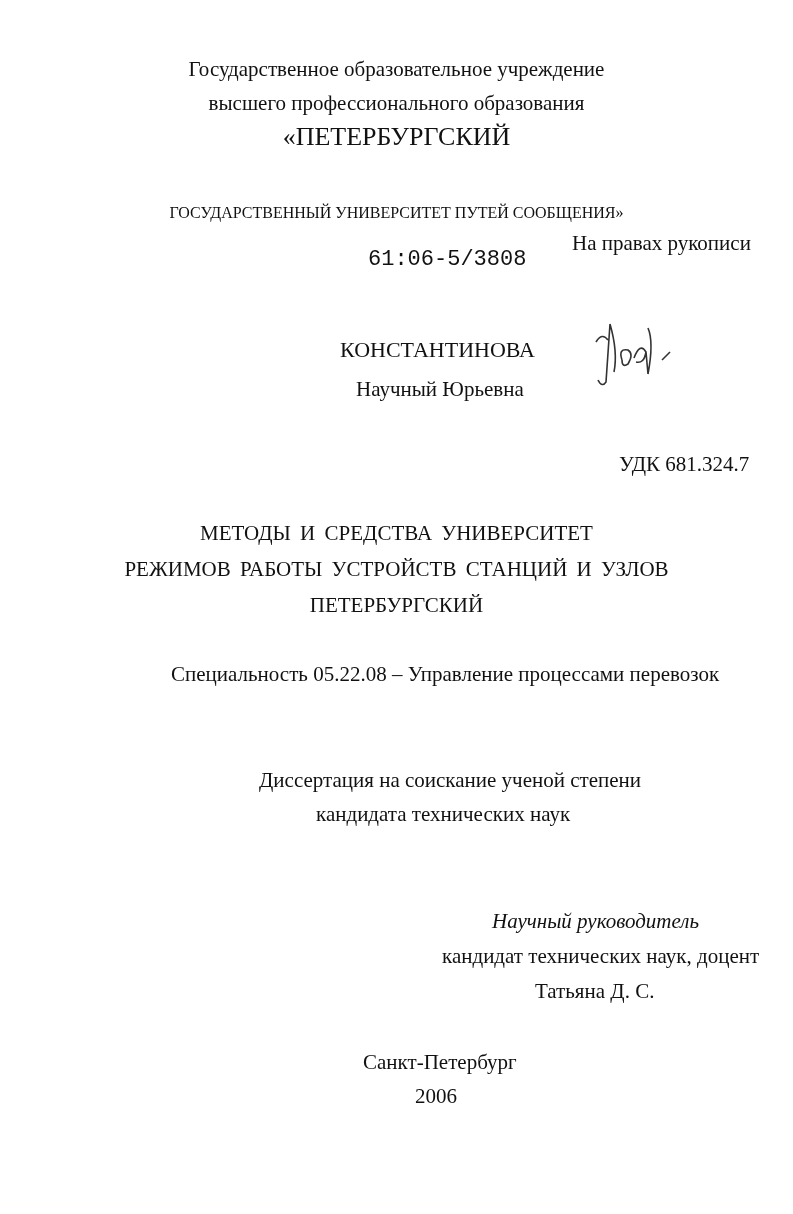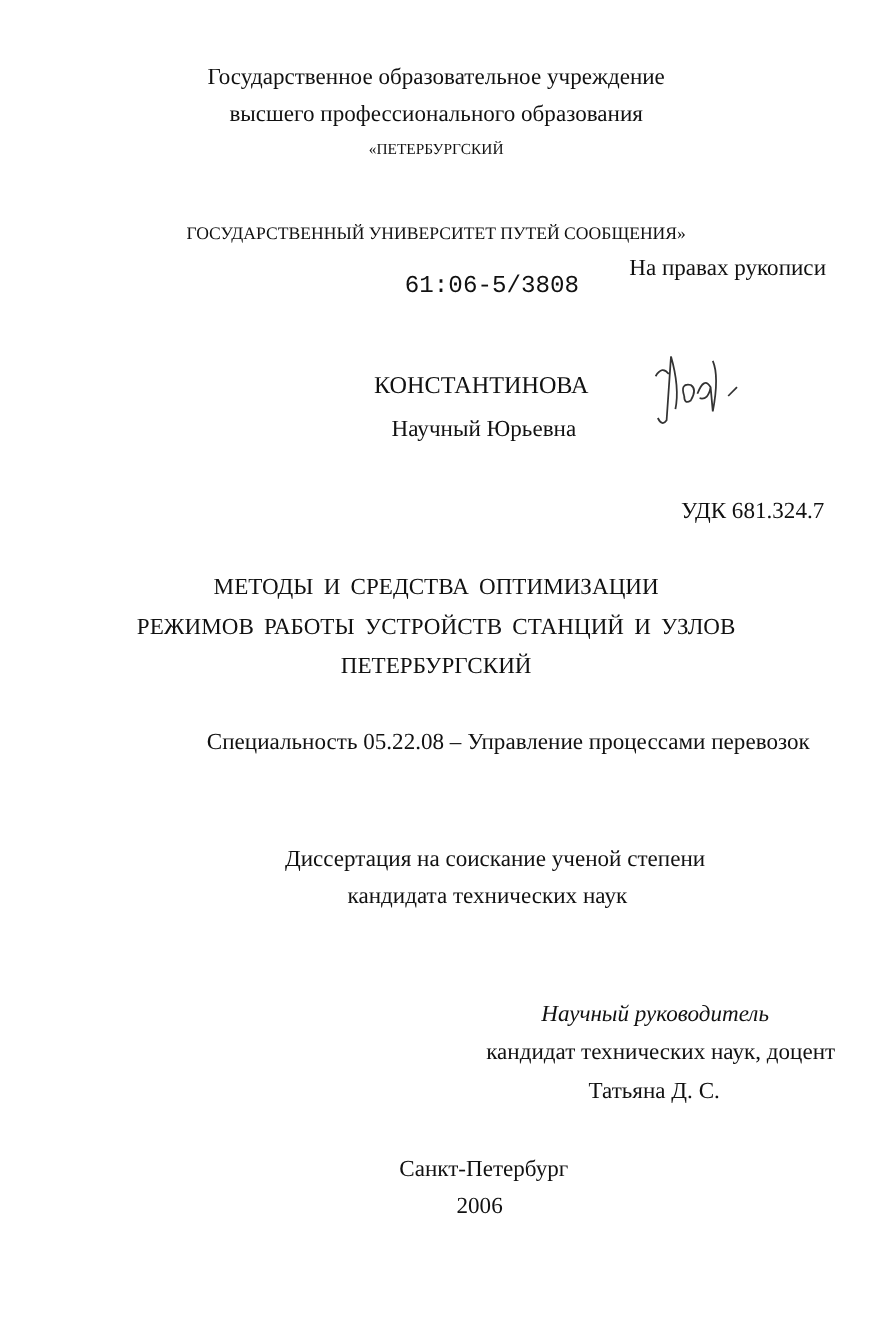--- a/index.html
+++ b/index.html
@@ -10,43 +10,43 @@
   .sans { font-family: Liberation Mono, monospace; text-align: center; }
   .signature { position: absolute; left: 588px; top: 312px; width: 100px; height: 80px; }
 </style>
 </head>
 <body>
 
 <div>
 
   <div class="line center" style="top:57px;">Государственное образовательное учреждение</div>
   <div class="line center" style="top:91px;">высшего профессионального образования</div>
-  <div class="line center" style="top:125px; font-size:14px;">«ПЕТЕРБУРГСКИЙ</div>
+  <div class="line center" style="top:125px; font-size:26px;">«ПЕТЕРБУРГСКИЙ</div>
   <div class="line center" style="top:159px; font-size:16px;margin-top:42px;">ГОСУДАРСТВЕННЫЙ УНИВЕРСИТЕТ ПУТЕЙ СООБЩЕНИЯ»</div>
 
   <div class="line sans" style="top:248px; left:368px; font-size:22px;">61:06-5/3808</div>
   <div class="line" style="top:231px; left:572px;">На правах рукописи</div>
 
   <div class="line" style="top:338px; left:340px; font-size:22px;">КОНСТАНТИНОВА</div>
   <div class="line" style="top:377px; left:356px;">Научный Юрьевна</div>
 
   <svg class="signature" viewBox="0 0 100 80">
     <path d="M8 30 Q 14 20 20 28 M 22 12 L 18 70 Q 14 76 10 68 M 22 12 Q 30 40 26 60" fill="none" stroke="#333" stroke-width="1.6"></path>
     <path d="M34 48 Q 30 36 40 38 Q 46 42 40 52 Q 34 56 34 48" fill="none" stroke="#333" stroke-width="1.6"></path>
     <path d="M46 46 Q 52 30 58 40 Q 56 52 48 50 M 58 40 L 60 62 M 60 16 Q 66 30 60 62" fill="none" stroke="#333" stroke-width="1.6"></path>
     <path d="M74 48 L 82 40" fill="none" stroke="#333" stroke-width="1.6"></path>
   </svg>
 
   <div class="line" style="top:452px; left:619px;">УДК 681.324.7</div>
 
-  <div class="line center" style="top:521px; word-spacing:4px;">МЕТОДЫ И СРЕДСТВА ОПТИМИЗАЦИИ</div>
+  <div class="line center" style="top:521px; word-spacing:4px;">МЕТОДЫ И СРЕДСТВА УНИВЕРСИТЕТ</div>
   <div class="line center" style="top:557px; word-spacing:4px;">РЕЖИМОВ РАБОТЫ УСТРОЙСТВ СТАНЦИЙ И УЗЛОВ</div>
   <div class="line center" style="top:593px;">ПЕТЕРБУРГСКИЙ</div>
 
-  <div class="line" style="top:662px; left:188px;">Специальность 05.22.08 – Управление процессами перевозок</div>
+  <div class="line" style="top:662px; left:171px;">Специальность 05.22.08 – Управление процессами перевозок</div>
 
   <div class="line" style="top:768px; left:259px;">Диссертация на соискание ученой степени</div>
   <div class="line" style="top:802px; left:316px;">кандидата технических наук</div>
 
   <div class="line" style="top:909px; left:492px;font-style:italic;">Научный руководитель</div>
   <div class="line" style="top:944px; left:442px;">кандидат технических наук, доцент</div>
   <div class="line" style="top:979px; left:535px;">Татьяна Д. С.</div>
 
   <div class="line" style="top:1050px; left:363px;">Санкт-Петербург</div>
   <div class="line" style="top:1084px; left:415px;">2006</div>

